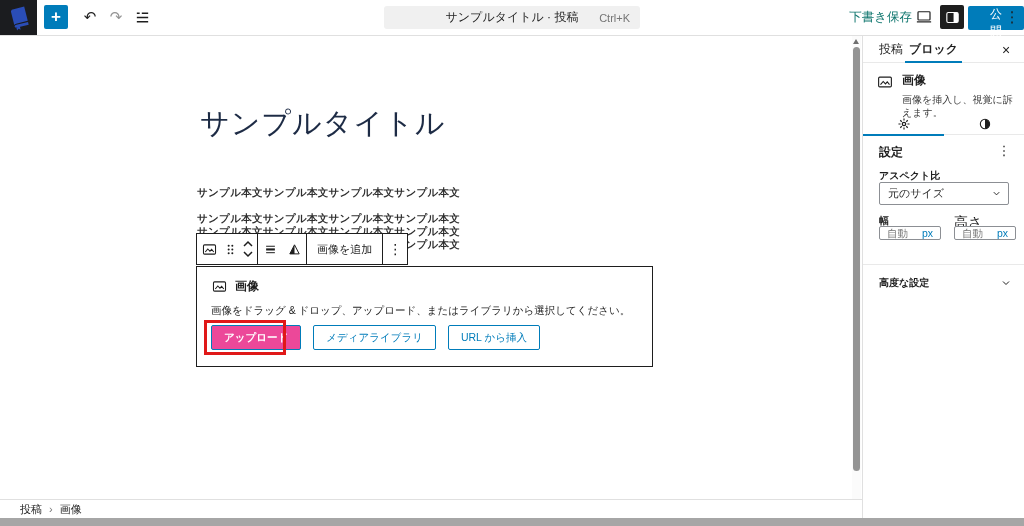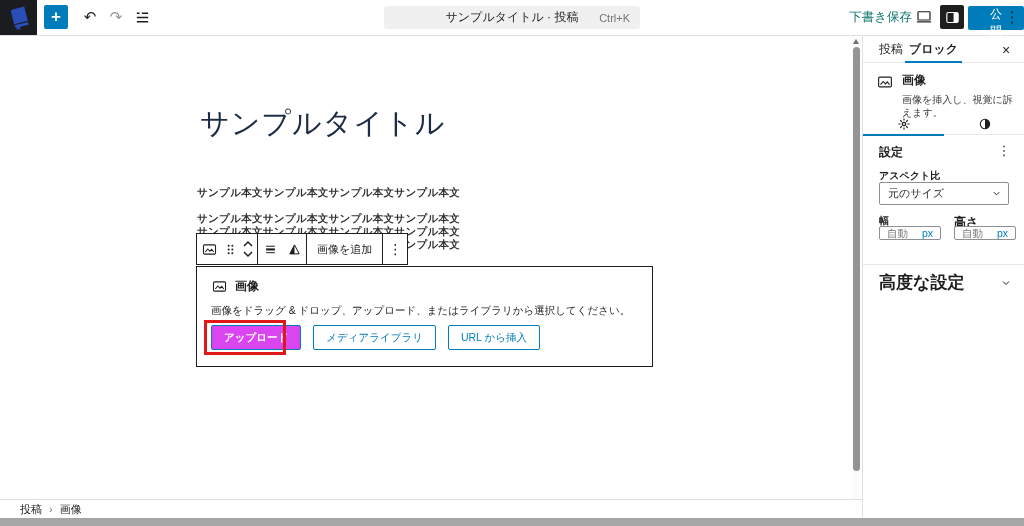--- a/index.html
+++ b/index.html
@@ -55,21 +55,21 @@
 
   
   #img-placeholder { position:absolute; left:196px; top:230px; width:457px; height:101px;
     background:#fff; border:1px solid #1e1e1e; z-index:4; }
   #ph-header { position:absolute; left:14px; top:11px; display:flex; align-items:center;
     gap:7px; font-size:12px; font-weight:700; }
   #ph-desc { position:absolute; left:14px; top:37px; font-size:10.5px; color:#1e1e1e; }
   #ph-buttons { position:absolute; left:14px; top:58px; display:flex; gap:12px; }
   .ph-btn { height:25px; padding:0 12px; font-size:10.5px; border-radius:2px;
     cursor:pointer; font-family:inherit; white-space:nowrap; }
-  #upload-btn { background:#d946ef; color:#fff; border:1px solid #007cba; font-weight:600; }
+  #upload-btn { background:#ec4899; color:#fff; border:1px solid #007cba; font-weight:600; }
   .ph-btn.secondary { background:#fff; color:#007cba; border:1px solid #007cba; }
   #annotation-box { position:absolute; left:7px; top:53px; width:82px; height:35px;
     border:3px solid #e01818; pointer-events:none; z-index:6; }
 
   
   #scrollbar { position:absolute; left:852px; top:0px; width:9px; height:463px;
     background:#fbfbfb; }
   #sb-up { position:absolute; left:1px; top:3px; width:0; height:0;
     border-left:3.5px solid transparent; border-right:3.5px solid transparent;
     border-bottom:5px solid #6f6f6f; }
@@ -103,32 +103,32 @@
     height:2px; background:#007cba; }
   #settings-head { position:absolute; left:16px; top:108px; font-size:12px; font-weight:600; }
   #settings-menu { position:absolute; right:10px; top:104px; width:20px; height:20px;
     display:flex; align-items:center; justify-content:center; font-size:13px; cursor:pointer; }
   #aspect-label { position:absolute; left:16px; top:133px; font-size:10px; font-weight:600; }
   #aspect-select { position:absolute; left:16px; top:146px; width:130px; height:23px;
     border:1px solid #8c8f94; border-radius:2px; display:flex; align-items:center;
     padding:8px 8px; font-size:11px; cursor:pointer; background:#fff; }
   #aspect-select .chev { position:absolute; right:6px; color:#1e1e1e; }
   #width-label { position:absolute; left:16px; top:178px; font-size:10px; font-weight:600; }
-  #height-label { position:absolute; left:91px; top:178px; font-size:12px; font-weight:700; }
+  #height-label { position:absolute; left:91px; top:178px; font-size:14px; font-weight:400; }
   .dim-input-wrap { position:absolute; top:190px; width:62px; height:14px;
     border:1px solid #8c8f94; border-radius:2px; background:#fff; display:flex;
     align-items:flex-end; }
   #width-wrap { left:16px; } #height-wrap { left:91px; }
   .dim-input { width:38px; border:none; outline:none; font-size:10.5px; padding-left:7px;
     font-family:inherit; background:transparent; }
   .dim-input::placeholder { color:#757575; }
   .unit { position:absolute; right:7px; font-size:10.5px; color:#007cba; }
   #advanced-row { position:absolute; left:0; top:228px; width:100%; height:36px;
     border-top:1px solid #e9e9e9; display:flex; align-items:center; cursor:pointer; }
-  #advanced-row span.lbl { margin-left:16px; font-size:17px; font-weight:600; }
+  #advanced-row span.lbl { margin-left:16px; font-size:10px; font-weight:600; }
   #advanced-row .chev { position:absolute; right:12px; color:#1e1e1e; }
 
   
   #breadcrumb-bar { position:absolute; left:0; top:499px; width:862px; height:19px;
     background:#fff; border-top:1px solid #e0e0e0; display:flex; align-items:center; }
   #breadcrumb-bar .crumb { font-size:11px; cursor:pointer; }
   #breadcrumb-bar .sep { font-size:11px; color:#757575; margin:0 7px; }
   #crumb-root { margin-left:20px; }
   #bottom-strip { position:absolute; left:0; top:518px; width:1024px; height:8px;
     background:#a6a6a6; }

